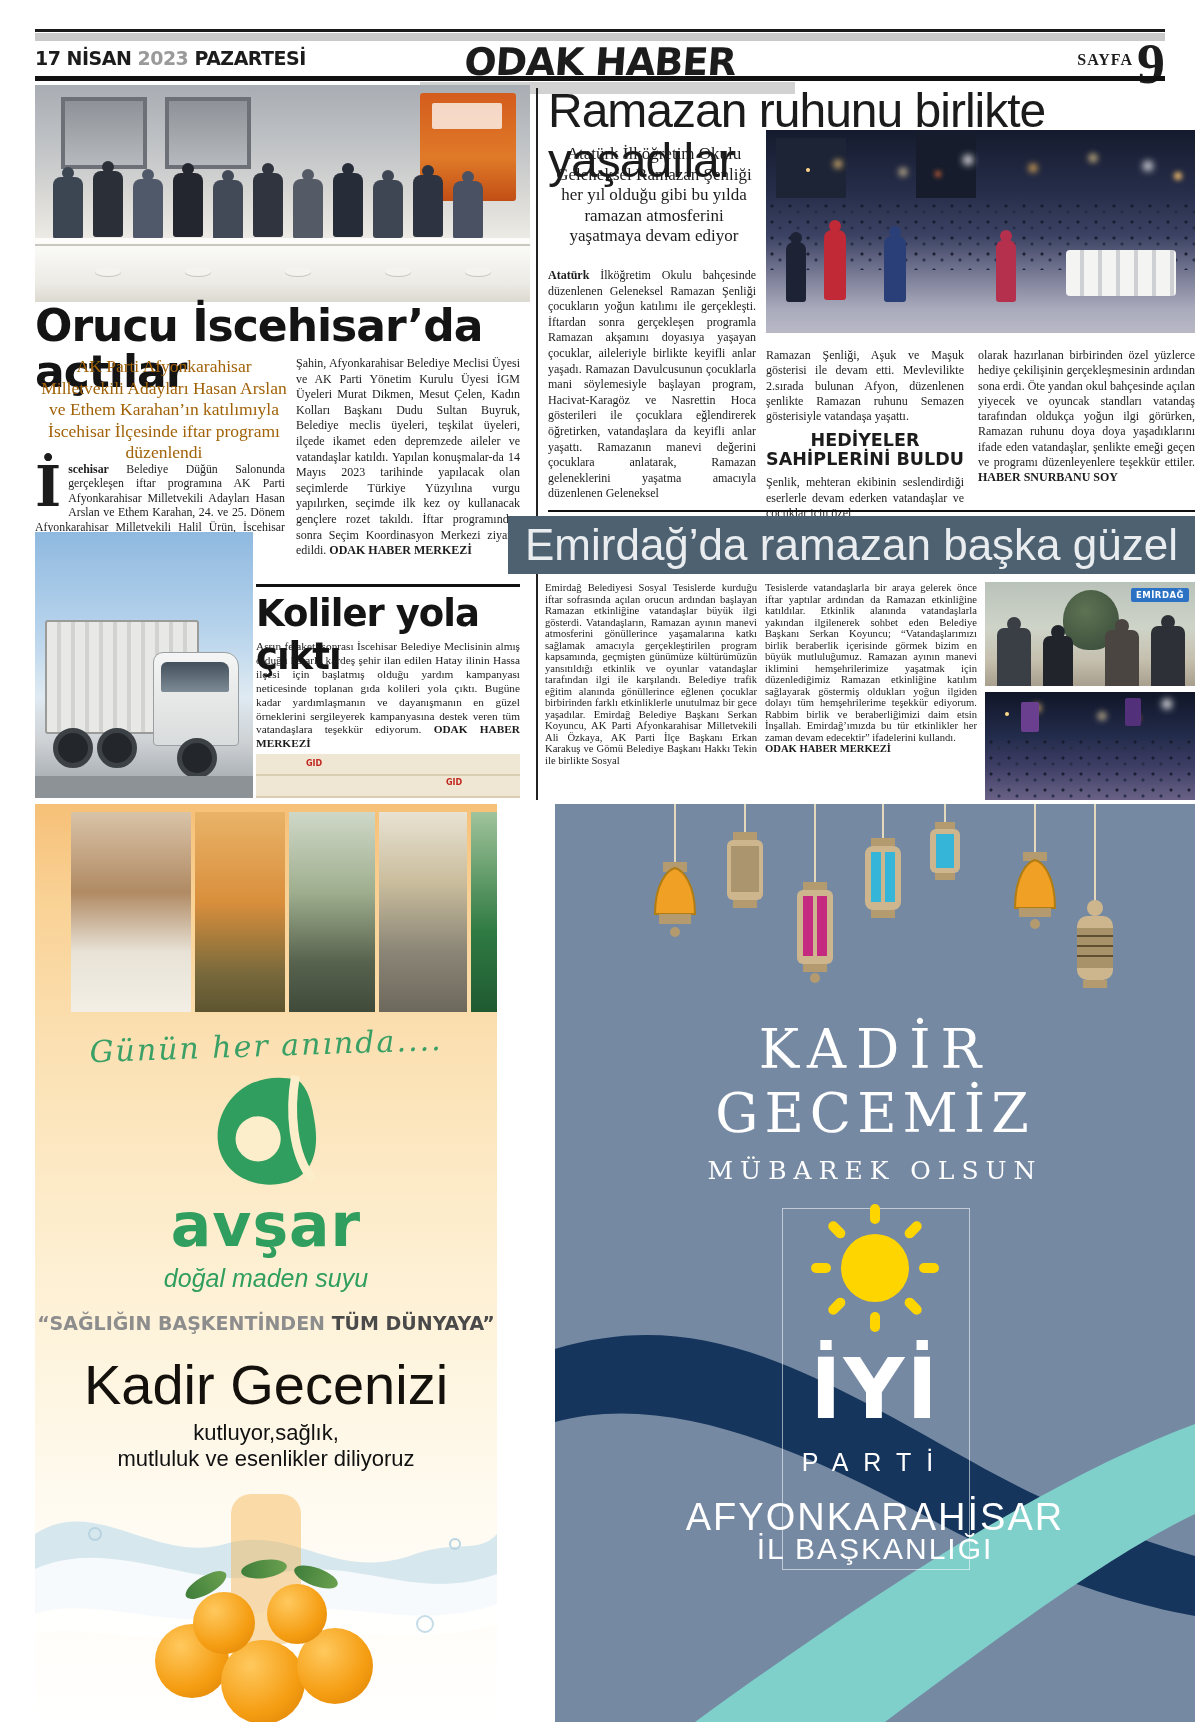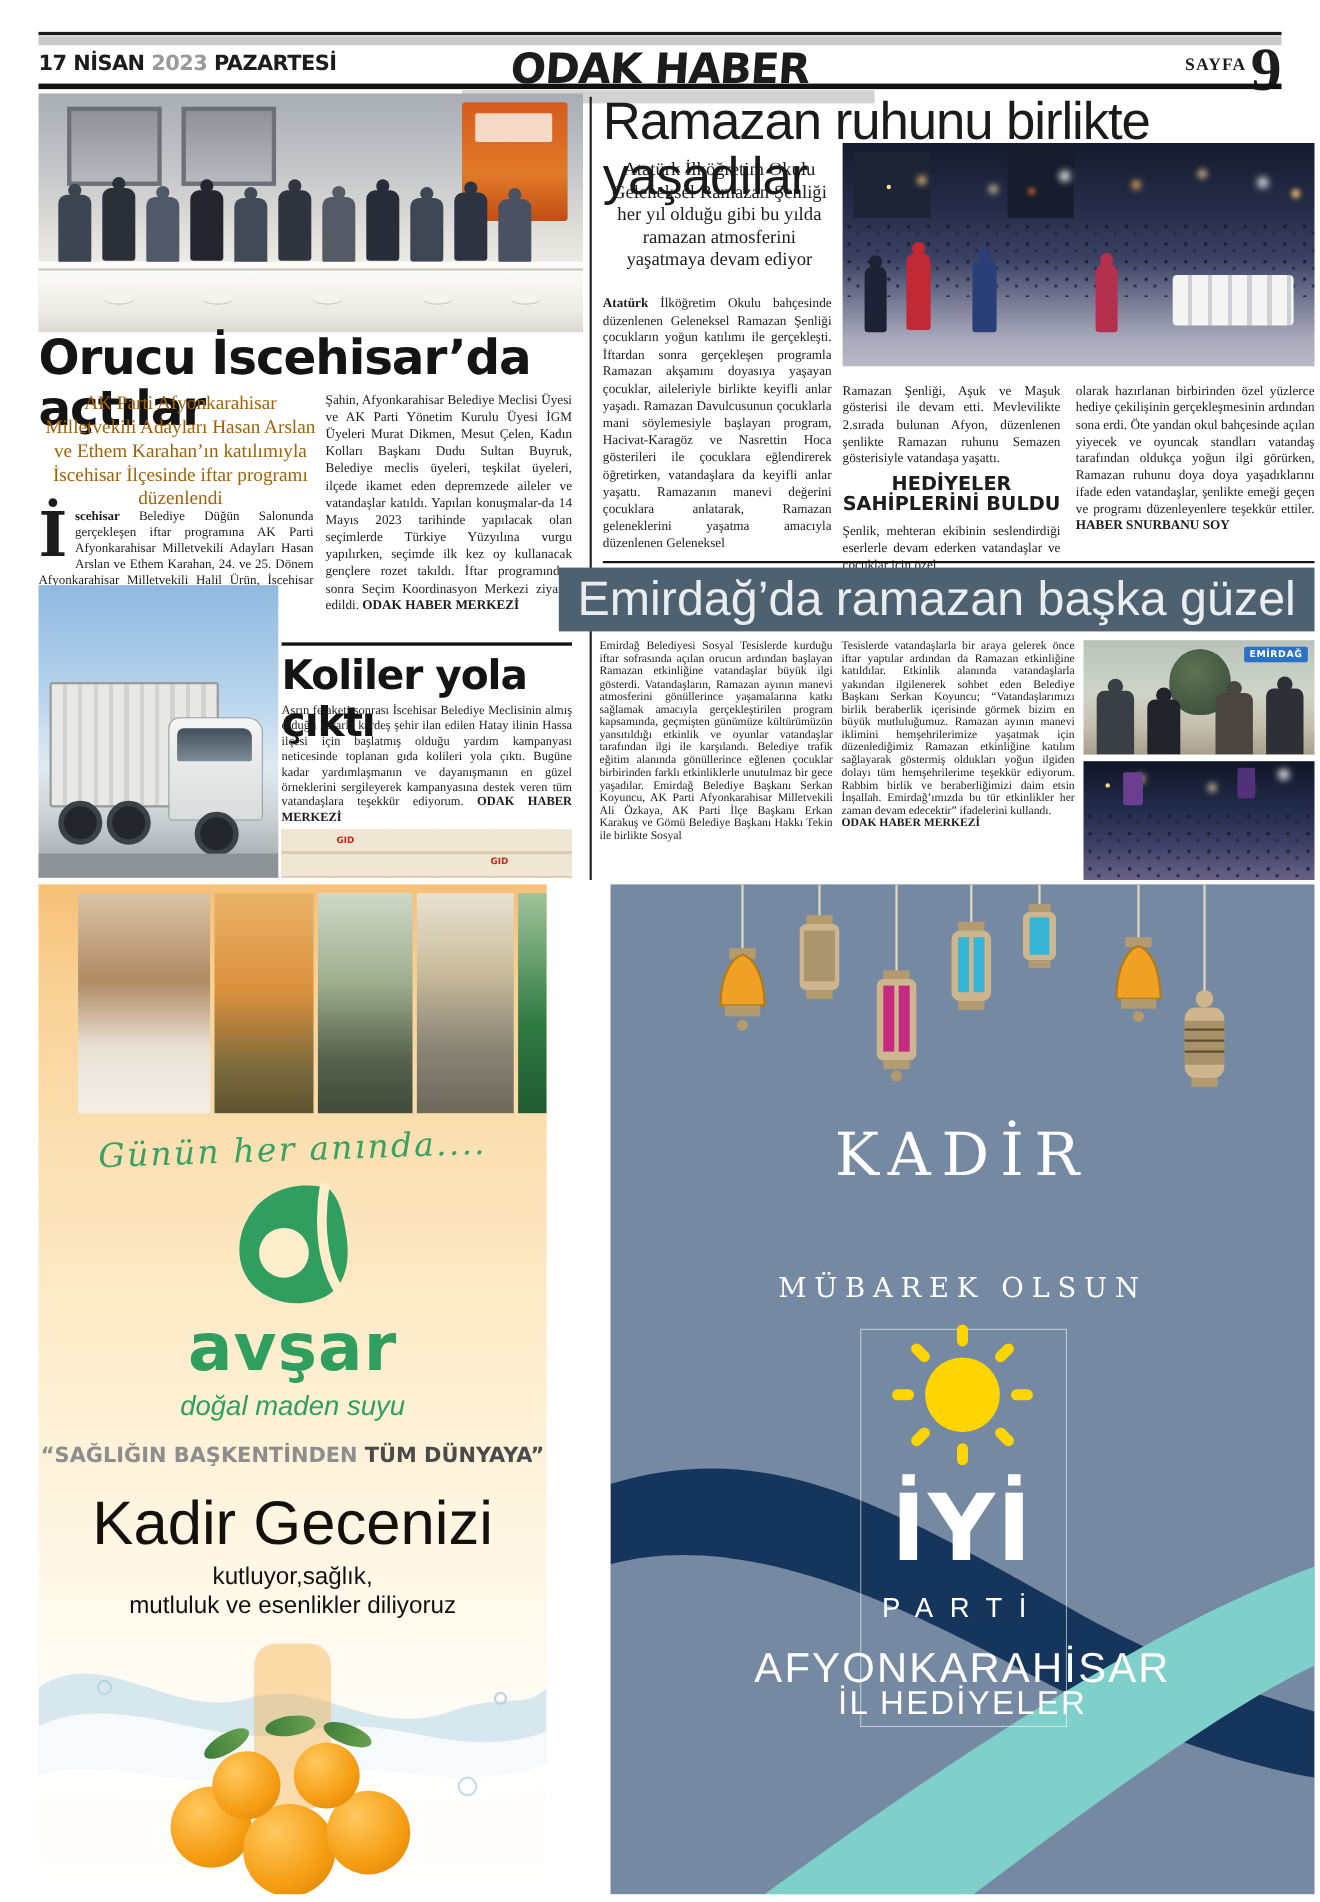--- a/index.html
+++ b/index.html
@@ -343,20 +343,21 @@
         <rect x="462" y="124" width="36" height="40" fill="#8a744d" opacity=".55"></rect>
         <g stroke="#5f4f32" stroke-width="2">
             <line x1="462" y1="132" x2="498" y2="132"></line>
             <line x1="462" y1="142" x2="498" y2="142"></line>
             <line x1="462" y1="152" x2="498" y2="152"></line>
           </g>
         <rect x="468" y="176" width="24" height="8" fill="#b39b6f"></rect>
       </g>
     </svg>
     <div class="iyi-line iyi-kadir">KADİR</div>
+    <div class="iyi-line iyi-gecemiz">GECEMİZ</div>
     <div class="iyi-line iyi-mubarek">MÜBAREK OLSUN</div>
     <div class="iyi-box"></div>
     <div class="iyi-sun">
       <svg width="144" height="144" viewBox="0 0 144 144">
         <g fill="#ffd500">
           <circle cx="72" cy="72" r="34"></circle>
           <g>
             <rect x="67" y="8" width="10" height="20" rx="5"></rect>
             <rect x="67" y="116" width="10" height="20" rx="5"></rect>
             <rect x="8" y="67" width="20" height="10" rx="5"></rect>
@@ -365,16 +366,16 @@
             <rect x="67" y="8" width="10" height="20" rx="5" transform="rotate(135 72 72)"></rect>
             <rect x="67" y="8" width="10" height="20" rx="5" transform="rotate(225 72 72)"></rect>
             <rect x="67" y="8" width="10" height="20" rx="5" transform="rotate(315 72 72)"></rect>
           </g>
         </g>
       </svg>
     </div>
     <div class="iyi-line iyi-name">İYİ</div>
     <div class="iyi-line iyi-parti">PARTİ</div>
     <div class="iyi-line iyi-org1">AFYONKARAHİSAR</div>
-    <div class="iyi-line iyi-org2">İL HEDİYELER</div>
+    <div class="iyi-line iyi-org2">İL BAŞKANLIĞI</div>
   </div>
 
 </div>
 
 </body></html>

